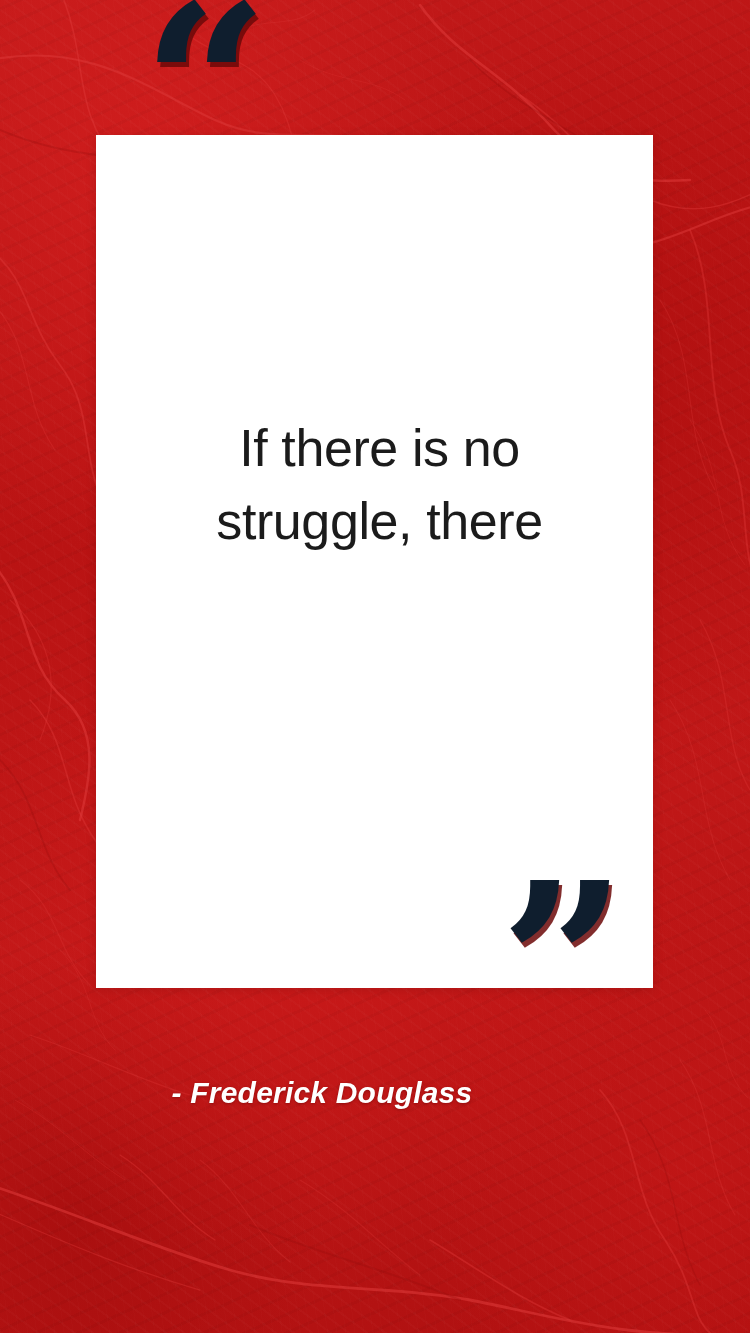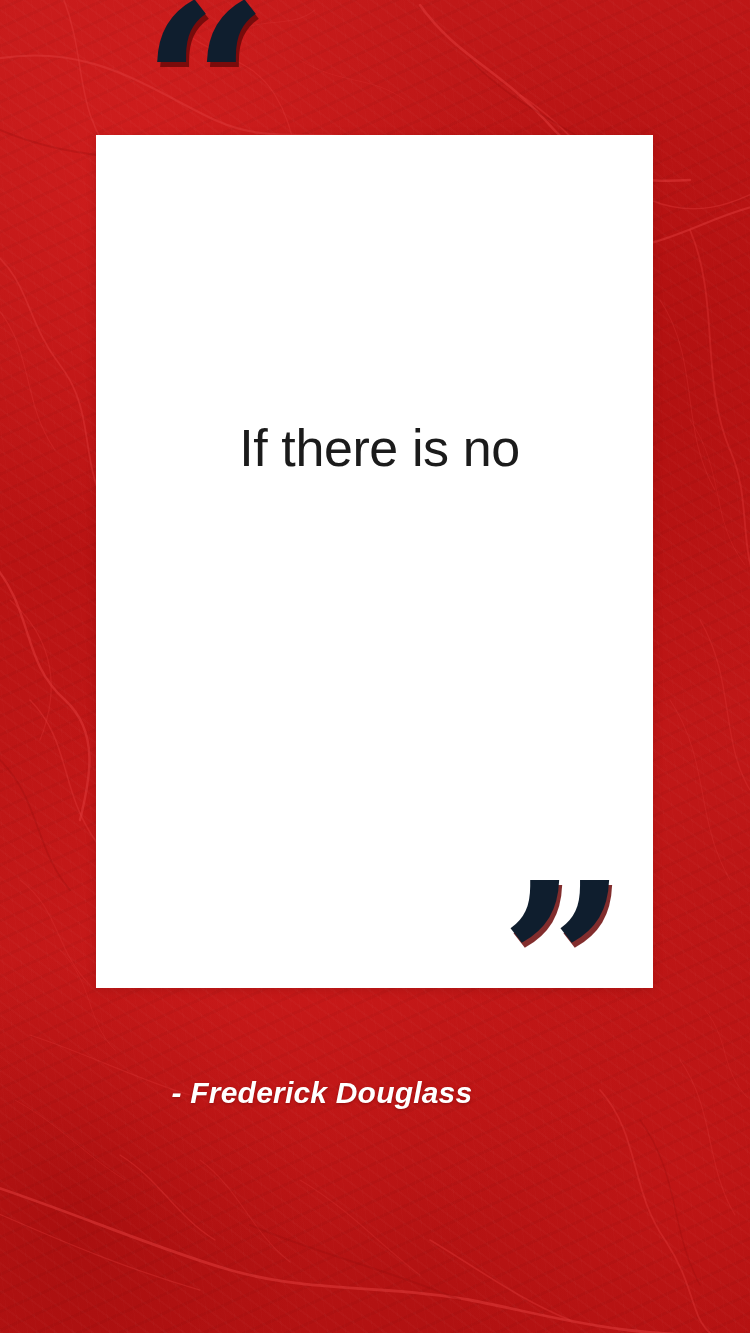--- a/index.html
+++ b/index.html
@@ -154,19 +154,20 @@
       </g>
     </svg>
   </div>
 
   <div id="quote-card"></div>
 
   <div class="quote-mark" id="quote-open">“</div>
 
   <div id="quote-text">
     <span class="qline">If there is no</span>
+    <span class="qline">struggle, there</span>
   </div>
 
   <div class="quote-mark" id="quote-close">”</div>
 
   <div id="attribution">- Frederick Douglass</div>
 
 </div>
 
 </body></html>

